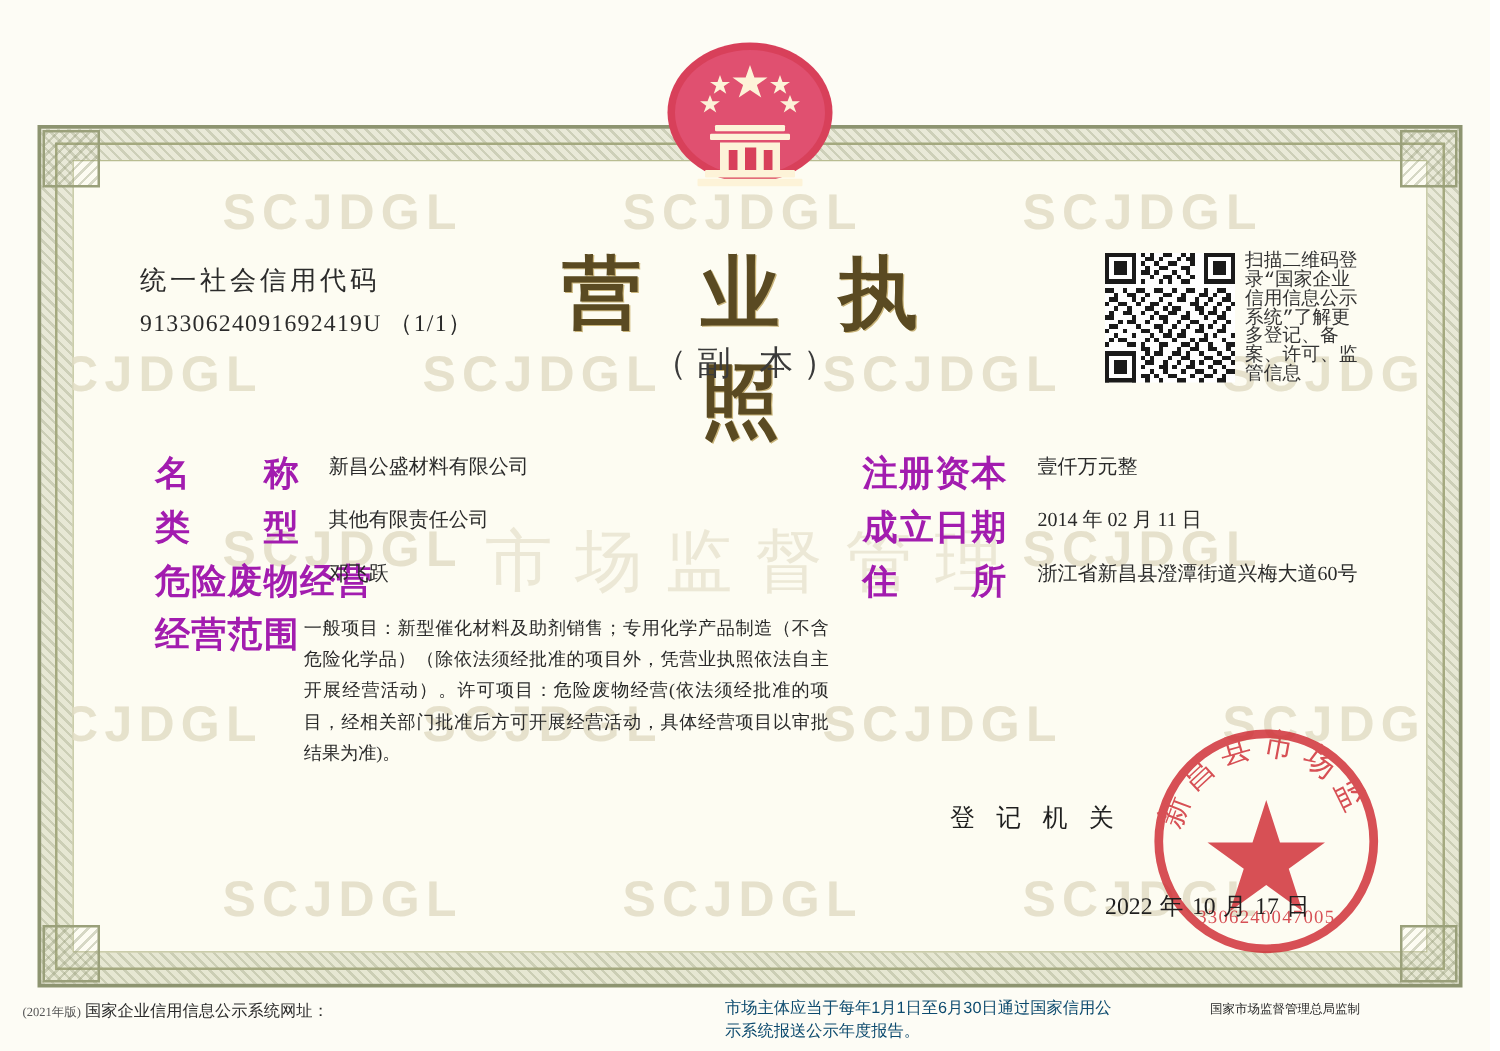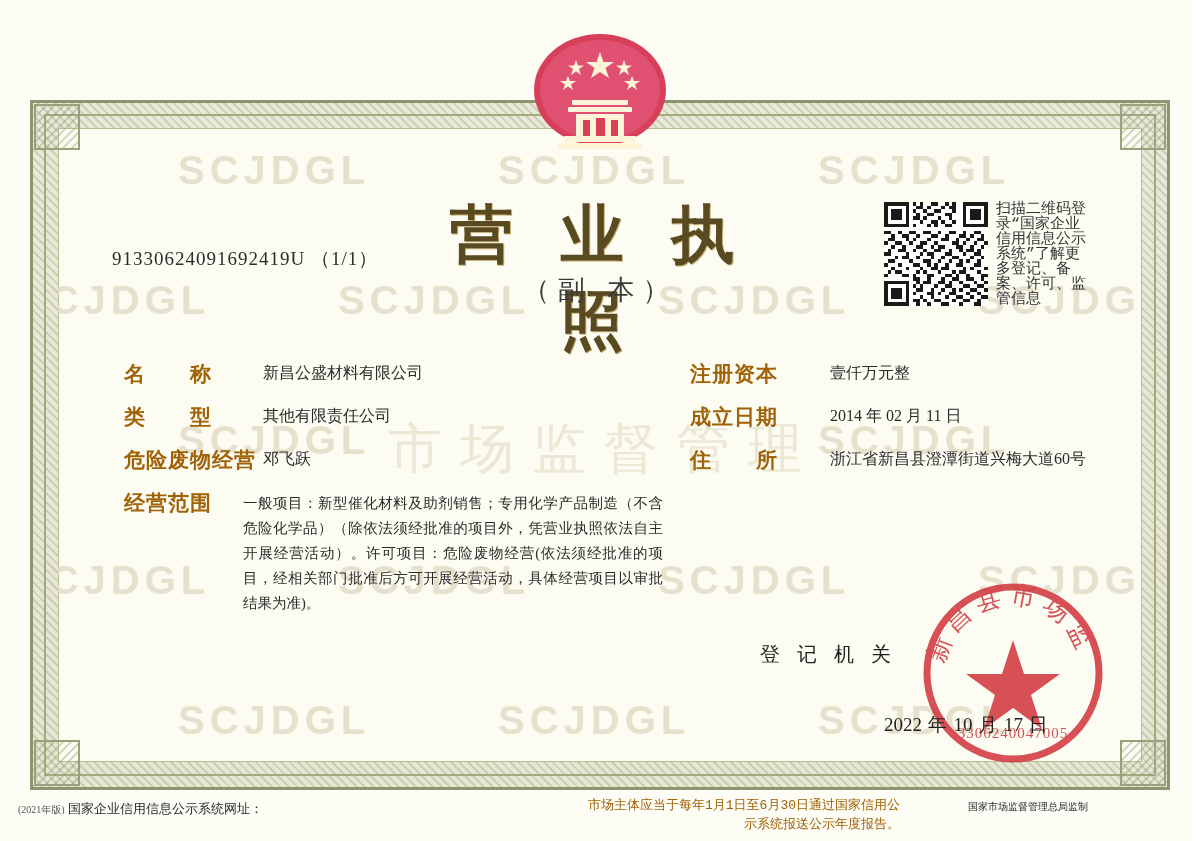--- a/index.html
+++ b/index.html
@@ -163,22 +163,22 @@
     width: 92px;
     font-size: 15px;
     line-height: 15px;
     color: #333;
     font-family: Liberation Mono, monospace;
   }
 
   
   .f-label {
     position: absolute;
-    font-size: 21px;
-    color: #a16207;
+    font-size: 28px;
+    color: #a21caf;
     font-weight: bold;
     letter-spacing: 1px;
     font-family: "Liberation Serif", serif;
     white-space: nowrap;
   }
   .f-value {
     position: absolute;
     font-size: 16px;
     color: #2a2a2a;
     font-family: "Liberation Serif", serif;
@@ -241,23 +241,22 @@
     font-size: 10px;
     color: #555;
   }
   .footer-center {
     position: absolute;
     left: 580px;
     top: 796px;
     width: 320px;
     font-size: 13px;
     line-height: 19px;
-    color: #a16207;
-    font-family: Liberation Mono, monospace;
-    text-align: right;
+    color: #0c4a6e;
+    font-family: Liberation Sans, sans-serif;
   }
   .footer-right {
     position: absolute;
     left: 968px;
     top: 800px;
     font-size: 10px;
     color: #2a2a2a;
     font-family: "Liberation Serif", serif;
   }
 </style>
@@ -313,20 +312,21 @@
         <rect x="30" y="113" width="84" height="6" rx="1"></rect>
       </g>
       <g fill="#d8405a">
         <rect x="55" y="90" width="7" height="16"></rect>
         <rect x="68" y="88" width="9" height="18"></rect>
         <rect x="83" y="90" width="7" height="16"></rect>
       </g>
     </svg>
   </div>
 
+  <div class="code-label">统一社会信用代码</div>
   <div class="code-value">91330624091692419U （1/1）</div>
 
   <div class="title">营 业 执 照</div>
   <div class="subtitle">（副 本）</div>
 
   <div class="qr-box">
     <svg viewBox="0 0 29 29" width="104" height="104" shape-rendering="crispEdges" xmlns="http://www.w3.org/2000/svg">
       <rect width="29" height="29" fill="#ffffff"></rect>
       <g fill="#1a1a1a">
         <rect x="0" y="0" width="7" height="1"></rect>

